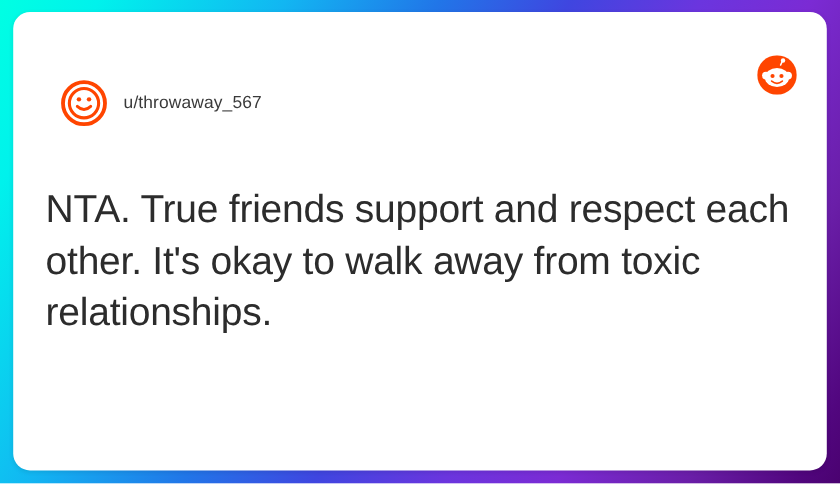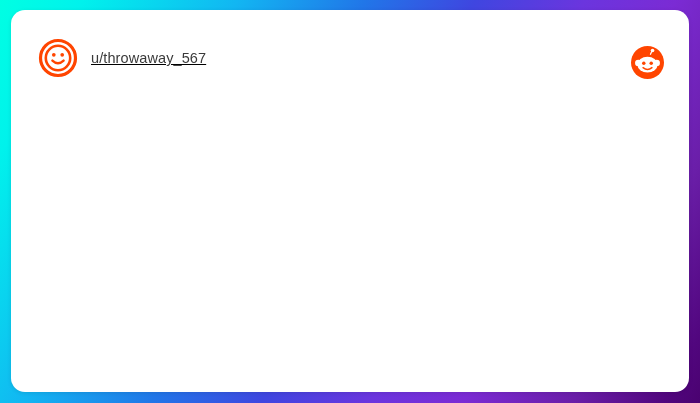--- a/index.html
+++ b/index.html
@@ -44,27 +44,26 @@
     box-sizing: border-box;
     background: #FFFFFF;
     border-radius: 14px;
     box-shadow: 0 1px 4px rgba(0,0,0,0.10);
     overflow: hidden;
   }
 
   
   #card-header {
     position: absolute;
-    left: 0;
+    left: 12px;
     top: 0;
     right: 0;
     height: 96px;
     display: flex;
-    align-items: center;
-    text-decoration: underline;
+    align-items: flex-end;
   }
 
   #author-block {
     display: flex;
     align-items: center;
     margin-left: 27px;
   }
 
   .avatar {
     width: 40px;
@@ -139,15 +138,16 @@
         <ellipse cx="20" cy="22.6" rx="12.2" ry="9.6" fill="#FFFFFF"></ellipse>
 
         <circle cx="15.5" cy="21.0" r="2.1" fill="#FF4500"></circle>
         <circle cx="24.5" cy="21.0" r="2.1" fill="#FF4500"></circle>
 
         <path d="M14.6 26.2 Q20 30.6 25.4 26.2" stroke="#FF4500" stroke-width="1.7" fill="none" stroke-linecap="round"></path>
       </svg>
 
     </div>
 
+    <div id="comment-body">NTA. True friends support and respect each other. It's okay to walk away from toxic relationships.</div>
 
   </div>
 </div>
 
 </body></html>

